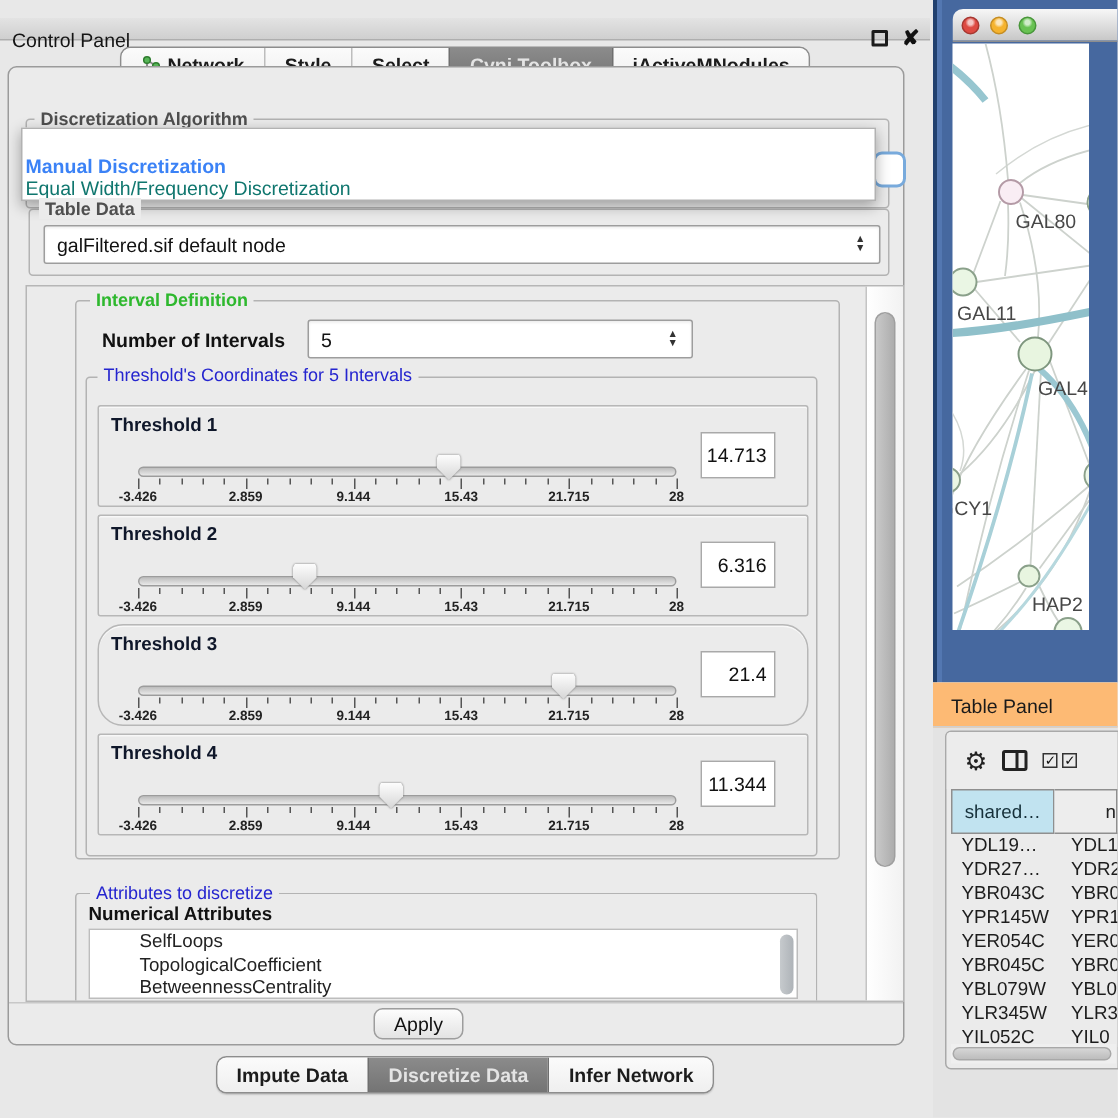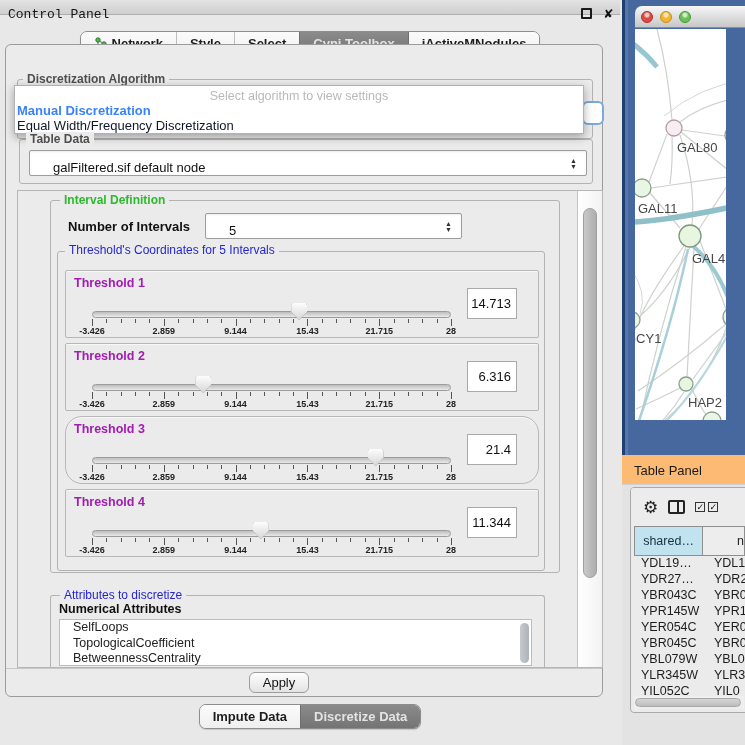--- a/index.html
+++ b/index.html
@@ -2,22 +2,22 @@
 <html><head>
 <meta charset="utf-8">
 <style>
   * { margin:0; padding:0; box-sizing:border-box; }
   html,body { width:745px; height:745px; overflow:hidden; background:#e8e8e8;
     font-family:"Liberation Sans", sans-serif; -webkit-font-smoothing:antialiased; }
   .abs { position:absolute; }
 
   
   #left-panel { position:absolute; left:0; top:0; width:620px; height:745px; background:#e8e8e8; }
-  #titlebar { position:absolute; left:0; top:0; width:620px; height:15px;
-    background:linear-gradient(#e3e3e3,#cfcfcf); border-bottom:1px solid #aeaeae;font-family:Liberation Mono, monospace; }
+  #titlebar { position:absolute; left:0; top:12px; width:620px; height:15px;
+    background:linear-gradient(#e3e3e3,#cfcfcf); border-bottom:1px solid #aeaeae; }
   #titlebar .title { position:absolute; left:8px; top:7px; font-size:13px; color:#151515; }
   #float-ico { position:absolute; right:28px; top:8px; width:11px; height:11px; border:2px solid #1b1b1b; border-radius:1px; }
   #close-ico { position:absolute; right:7px; top:5px; font-size:14px; font-weight:bold; color:#111; }
 
   
   .seg-tabs { display:flex; justify-content:center; position:absolute; left:0; width:620px; }
   .seg-group { display:inline-flex; border:1px solid #8d8d8d; border-radius:7px; overflow:hidden;
     background:#f6f6f6; box-shadow:0 1px 1px rgba(0,0,0,.15); }
   .seg { padding:4px 13px; font-size:13px; font-weight:bold; color:#1c1c1c; background:linear-gradient(#fbfbfb,#efefef);
     border-left:1px solid #bdbdbd; display:flex; align-items:center; gap:5px; white-space:nowrap; }
@@ -28,66 +28,66 @@
   #main-panel { position:absolute; left:5px; top:44px; width:598px; height:653px;
     background:#ebebeb; border:1px solid #9b9b9b; border-radius:6px; }
 
   .groupbox { position:absolute; border:1px solid #b3b3b3; border-radius:3px; }
   .grouplabel { position:absolute; font-size:12px; font-weight:bold; color:#4f4f4f;
     background:#ebebeb; padding:0 4px; white-space:nowrap; }
   .grouplabel.green { color:#2eb82e; font-weight:bold; }
   .grouplabel.blue  { color:#2525cf; font-weight:normal; }
 
   .combo { position:absolute; background:#fff; border:1px solid #9d9d9d; border-radius:2px;
-    font-size:13px; color:#111; display:flex; align-items:flex-end; padding-left:23px;
+    font-size:13px; color:#111; display:flex; align-items:center; padding-left:8px;
     box-shadow:inset 0 1px 2px rgba(0,0,0,.08); }
   .combo .arrows { position:absolute; right:9px; top:50%; transform:translateY(-50%);
     display:flex; flex-direction:column; line-height:5px; font-size:7px; color:#333; gap:1px; }
 
   
   #algo-popup { position:absolute; left:8px; top:40px; width:570px; height:49px; background:#fff;
     border:1px solid #b2b2b2; box-shadow:0 3px 9px rgba(0,0,0,.33); z-index:50; }
   #algo-popup .hint { position:absolute; left:0; right:0; top:3px; text-align:center;
     font-size:12.5px; color:#b9b9b9; }
   #algo-popup .it1 { position:absolute; left:2px; top:17px; font-size:13px; font-weight:bold; color:#3b82f6; }
-  #algo-popup .it2 { position:absolute; left:2px; top:32px; font-size:13px; color:#0f172a; }
+  #algo-popup .it2 { position:absolute; left:2px; top:32px; font-size:13px; color:#0f766e; }
   #focus-frag { position:absolute; left:576px; top:56px; width:22px; height:24px;
     border:2px solid #78aadc; border-radius:6px; background:#fff; z-index:10; }
 
   
   #scrollpane { position:absolute; left:11px; top:145px; width:586px; height:478px;
     border:1px solid #b6b6b6; background:#ebebeb; overflow:hidden; }
   #vscroll { position:absolute; right:0; top:0; width:25px; height:476px;
     border-left:1px solid #c4c4c4; background:linear-gradient(90deg,#ffffff,#f2f2f2); }
   #vscroll .thumb { position:absolute; left:5px; top:17px; width:14px; height:370px;
     background:linear-gradient(90deg,#c9c9c9,#adadad); border-radius:7px; border:1px solid #9f9f9f; }
 
   .bold-label { font-weight:bold; font-size:13px; color:#111; }
 
   
   .tbox { position:absolute; left:7px; width:474px; height:68px; background:#ebebeb;
     border:1px solid #b7b7b7; border-radius:2px; box-shadow:inset 0 1px 0 #f8f8f8; }
-  .tbox .tlabel { position:absolute; left:8px; top:5px; font-size:12.5px; font-weight:bold; color:#a21caf; }
+  .tbox .tlabel { position:absolute; left:8px; top:5px; font-size:12.5px; font-weight:bold; color:#0f172a; }
   .track { position:absolute; left:26px; top:40px; width:359px; height:7px; border-radius:4px;
     background:linear-gradient(#bdbdbd,#e9e9e9); border:1px solid #9c9c9c; }
   .thumbwrap { position:absolute; top:32px; width:16px; height:17px; margin-left:-8px;
     filter:drop-shadow(0 0 0.6px #777); }
   .thumb-shape { width:100%; height:100%; background:linear-gradient(#fdfdfd,#d6d6d6);
     clip-path:polygon(8% 0,92% 0,100% 14%,100% 52%,50% 100%,0 52%,0 14%); }
   .ticks { position:absolute; left:26px; top:48px; width:359px; height:7px; }
   .tick { position:absolute; top:0; width:1px; background:#555; }
   .ticklabels { position:absolute; left:26px; top:55px; width:359px; height:11px; }
   .ticklabel { position:absolute; transform:translateX(-50%); font-size:9px; font-weight:bold; color:#222; white-space:nowrap; }
   .valbox { position:absolute; left:401px; top:17px; width:50px; height:31px; background:#fff;
     border:1px solid #a9a9a9; font-size:13px; color:#111; text-align:right;
     line-height:29px; padding-right:5px; }
 
   
   #attr-list { position:absolute; left:41px; top:428px; width:473px; height:47px;
-    background:#fff; border:1px solid #bdbdbd; overflow:hidden; }
+    background:#fff; border:1px solid #bdbdbd; overflow:hidden;padding-left:20px; }
   #attr-list .item { font-size:12.5px; color:#222; padding-left:13px; line-height:15.5px; }
   #attr-list .sb { position:absolute; right:2px; top:3px; width:9px; height:40px;
     background:linear-gradient(90deg,#c6cacd,#aeb3b8); border-radius:5px; }
 
   #footer-sep { position:absolute; left:0; top:623px; width:596px; height:1px; background:#c8c8c8; }
   #apply-btn { position:absolute; left:243px; top:627px; width:60px; height:21px;
     background:linear-gradient(#fdfdfd,#e3e3e3); border:1px solid #9d9d9d; border-radius:6px;
     font-size:13px; color:#111; text-align:center; line-height:19px; }
 
   
@@ -162,21 +162,20 @@
       </div>
   </div>
 
   <div id="main-panel">
 
     <div class="groupbox" style="left:11px; top:34px; width:576px; height:60px;"></div>
     <div class="grouplabel" style="left:17px; top:27px;">Discretization Algorithm</div>
     <div id="focus-frag"></div>
 
     <div id="algo-popup">
-      <div class="hint">Select algorithm to view settings</div>
       <div class="it1">Manual Discretization</div>
       <div class="it2">Equal Width/Frequency Discretization</div>
     </div>
 
     <div class="groupbox" style="left:13px; top:94px; width:574px; height:45px;"></div>
     <div class="grouplabel" style="left:20px; top:87px; z-index:51;">Table Data</div>
     <div class="combo" style="left:23px; top:105px; width:558px; height:26px;">
       <span>galFiltered.sif default node</span>
       <span class="arrows">
           <span>▲</span>
@@ -399,20 +398,23 @@
     <div id="apply-btn">Apply</div>
   </div>
 
   <div class="seg-tabs" style="top:704px;">
     <div class="seg-group" id="bottom-tab-group">
         <div class="seg">
           <span>Impute Data</span>
         </div>
         <div class="seg sel">
           <span>Discretize Data</span>
+        </div>
+        <div class="seg">
+          <span>Infer Network</span>
         </div>
       </div>
   </div>
 </div>
 
 <div id="right-region">
 
   <div id="net-window">
     <div id="net-titlebar">
       <span class="tl" style="left: 6px; background: radial-gradient(circle at 50% 30%, rgba(255, 255, 255, 0.69) 0px, rgba(255, 255, 255, 0.69) 18%, transparent 40%), rgb(221, 74, 66); border: 1px solid rgb(166, 55, 48);" id="tl-close"></span>

